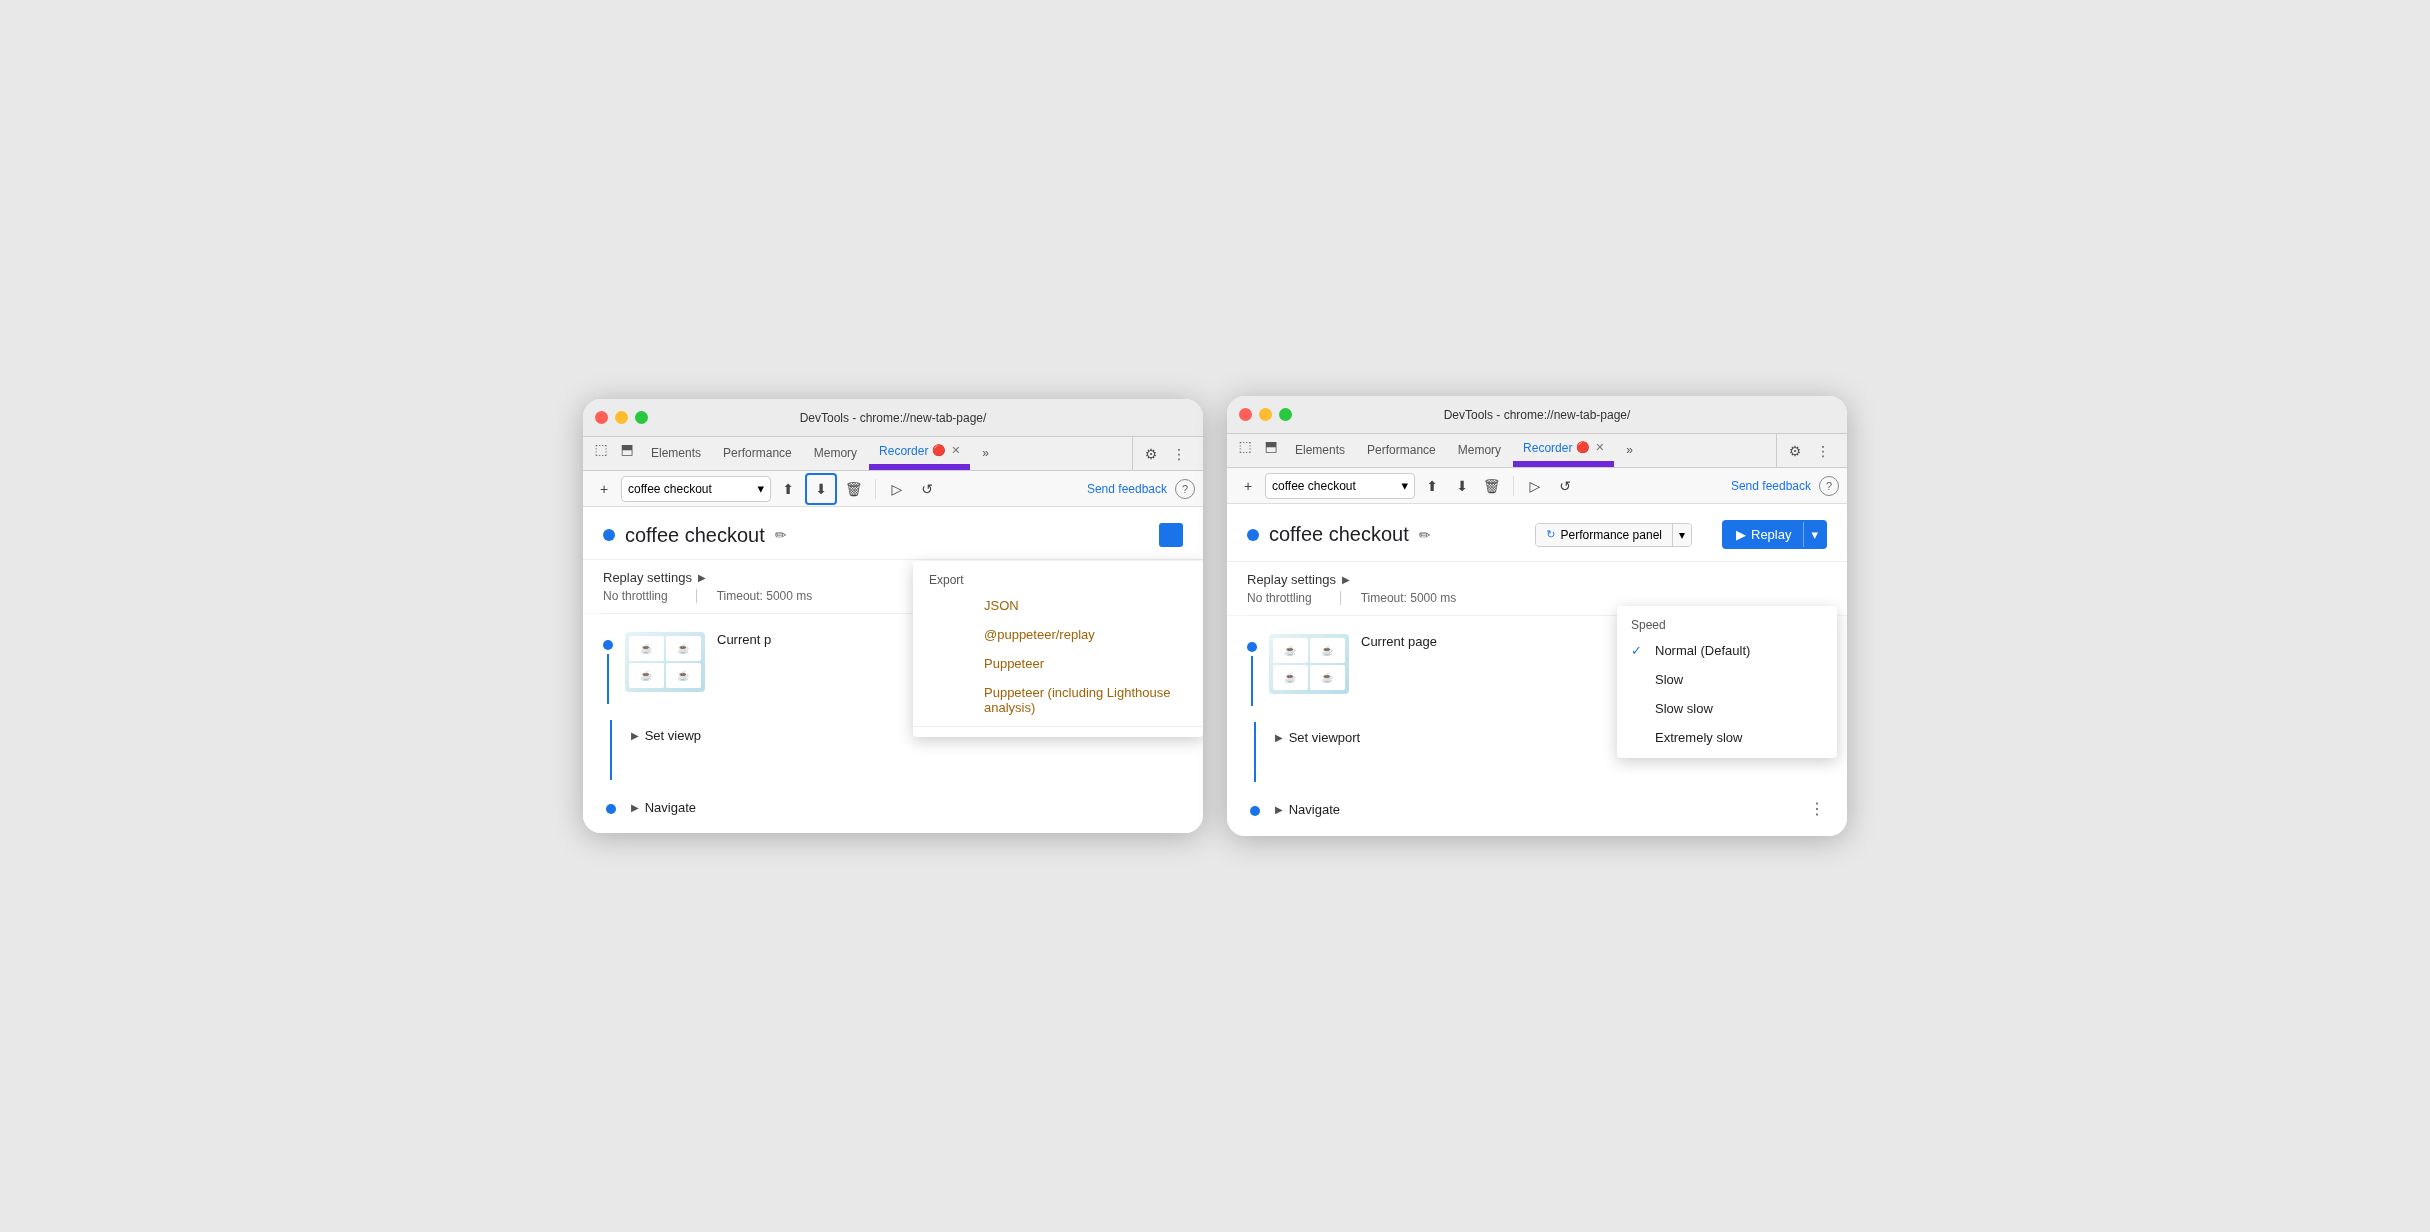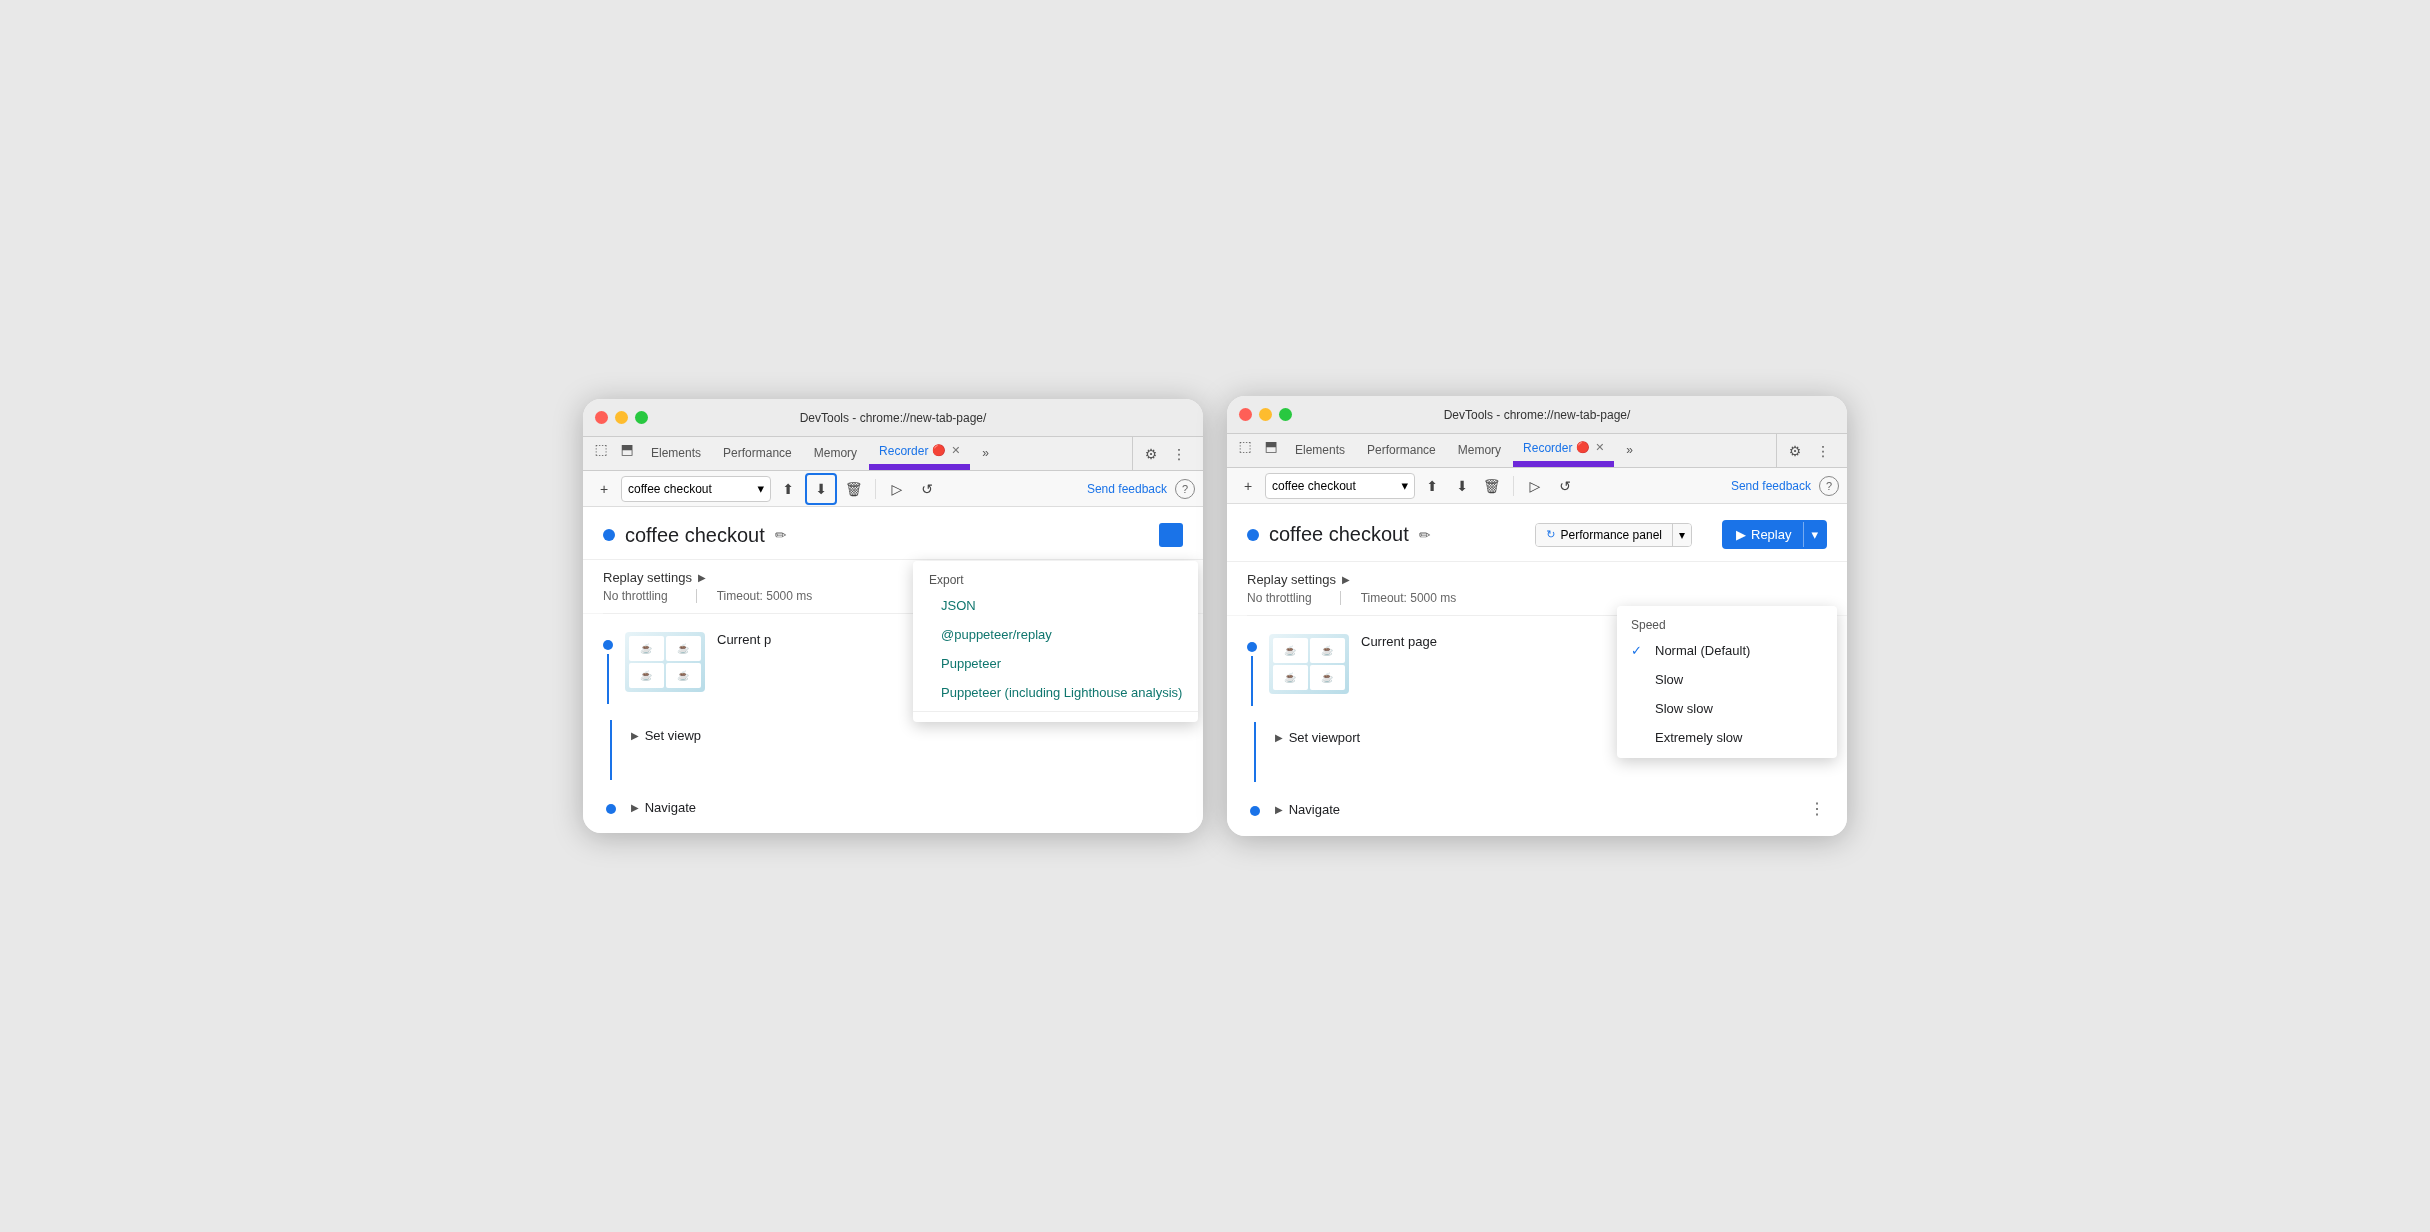--- a/index.html
+++ b/index.html
@@ -420,22 +420,23 @@
 
     .dropdown-section-header {
       padding: 6px 16px 4px;
       font-size: 12px;
       color: #555;
     }
 
     .dropdown-item {
       padding: 7px 16px 7px 28px;
       font-size: 13px;
-      color: #0f766e;
-      cursor: pointer;
+      color: #a16207;
+      cursor: pointer;
+      margin-left: 43px;
     }
 
     .dropdown-divider {
       height: 1px;
       background: #eee;
       margin: 4px 0;
     }
 
     .dropdown-ext-section {
       border: 2px solid #1a73e8;

